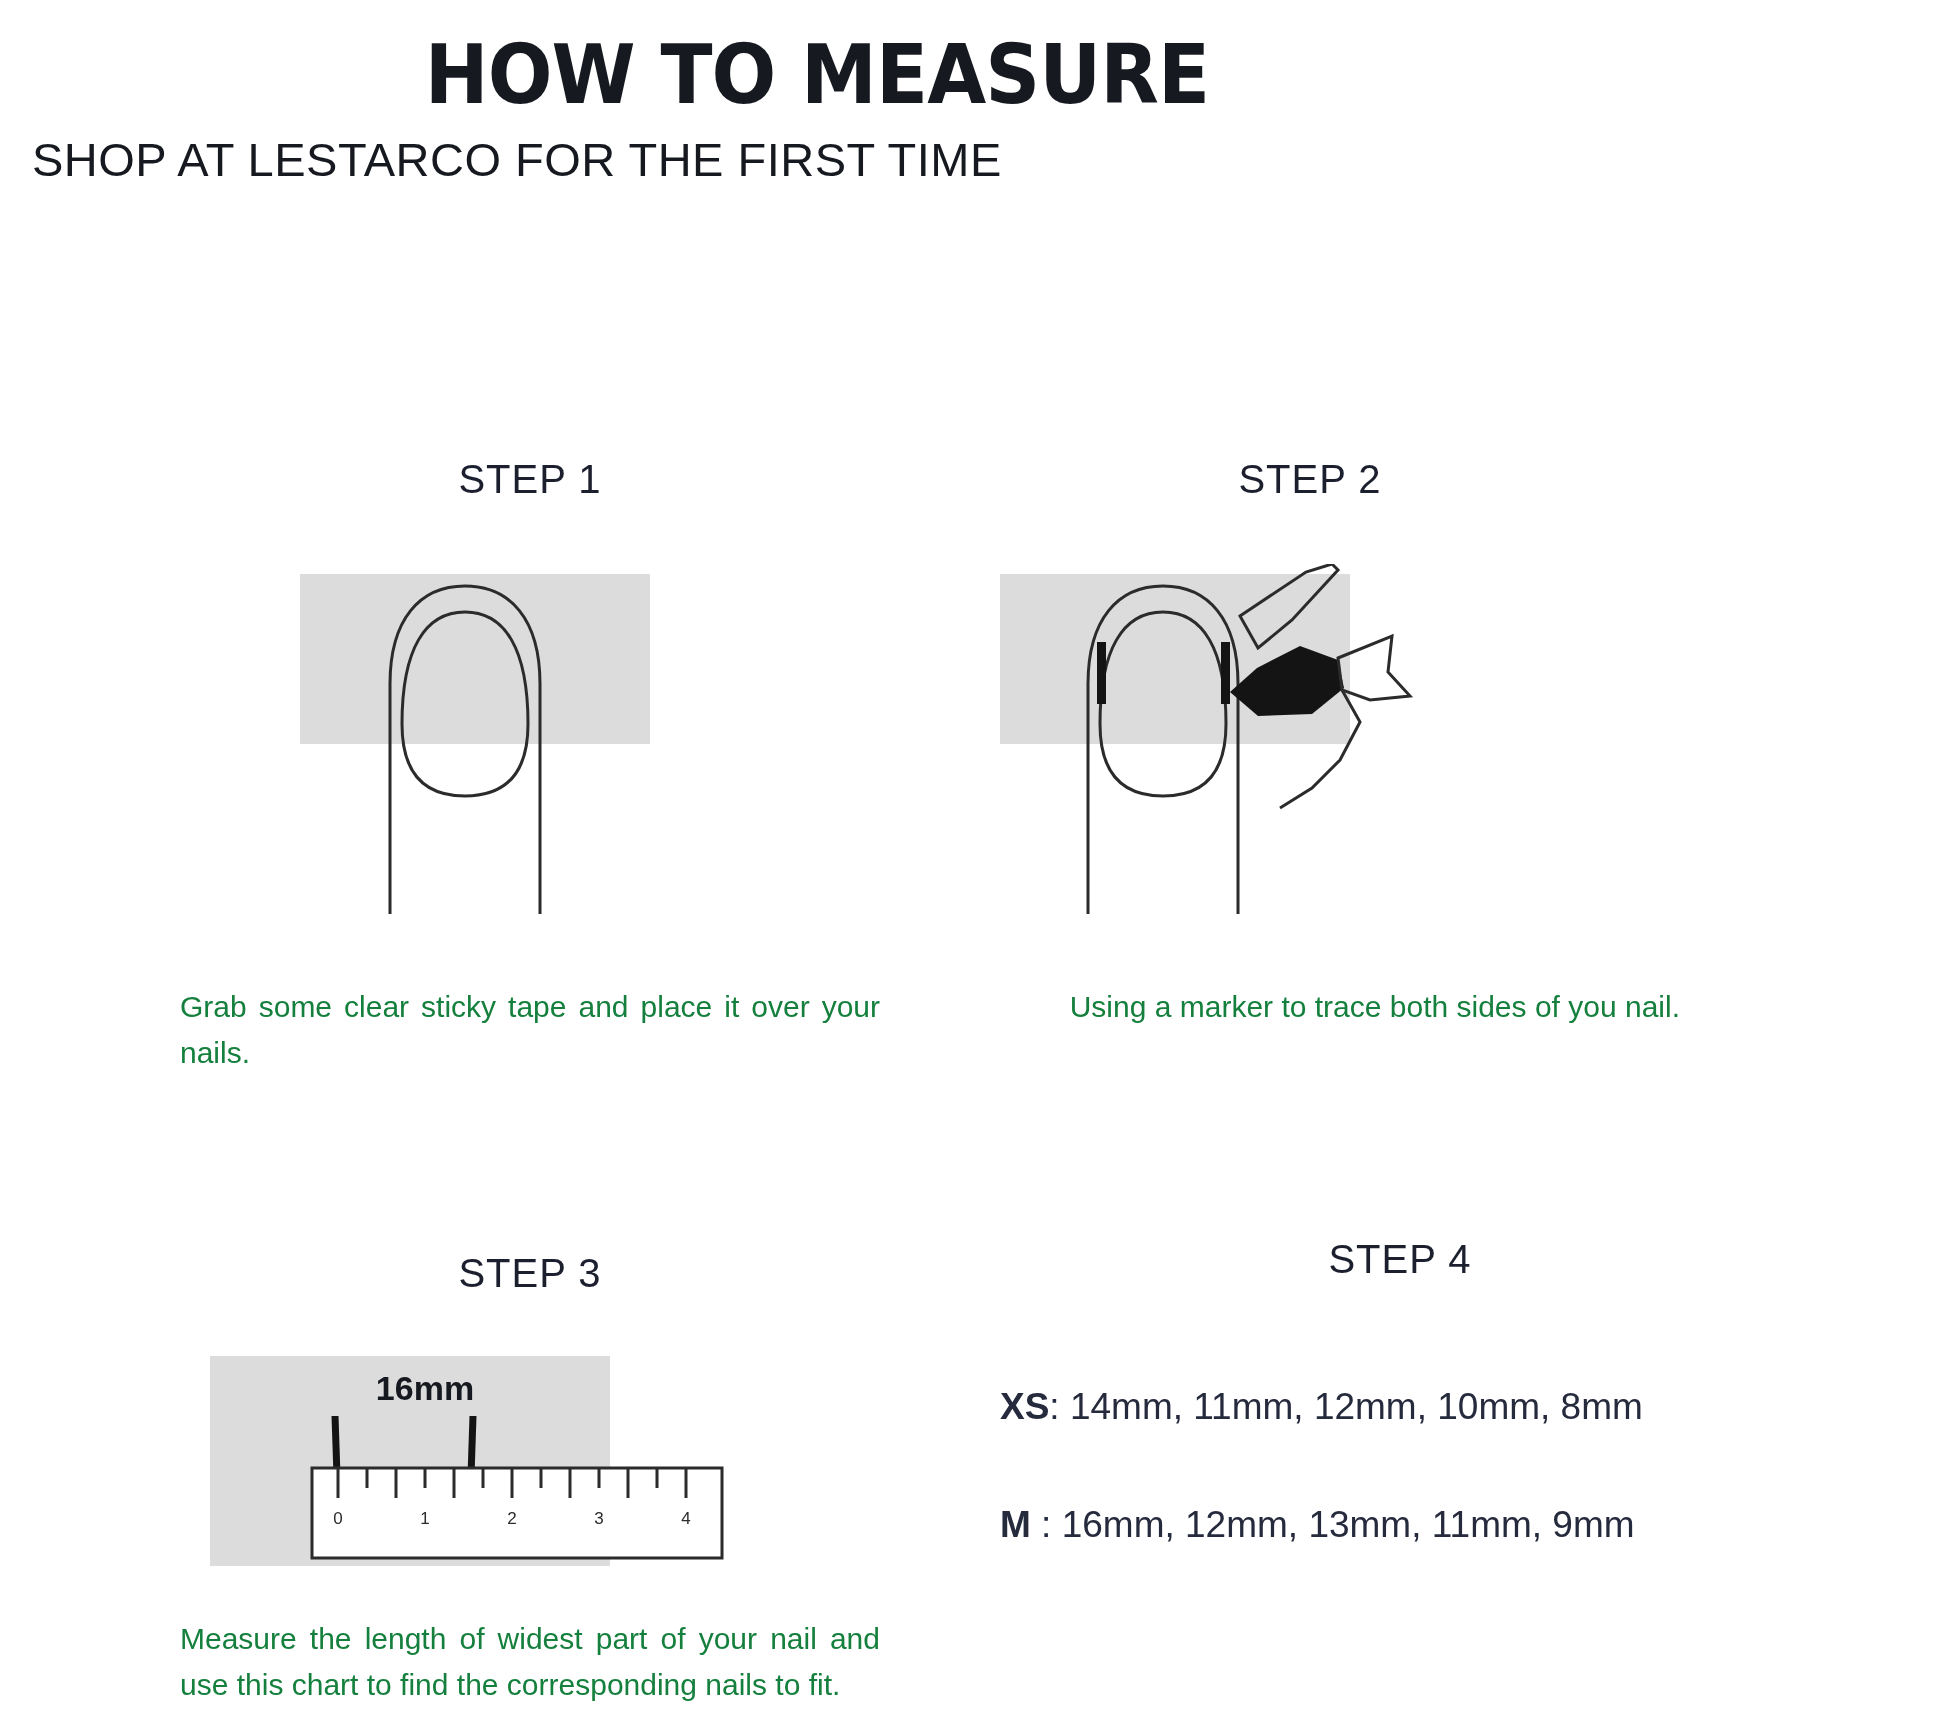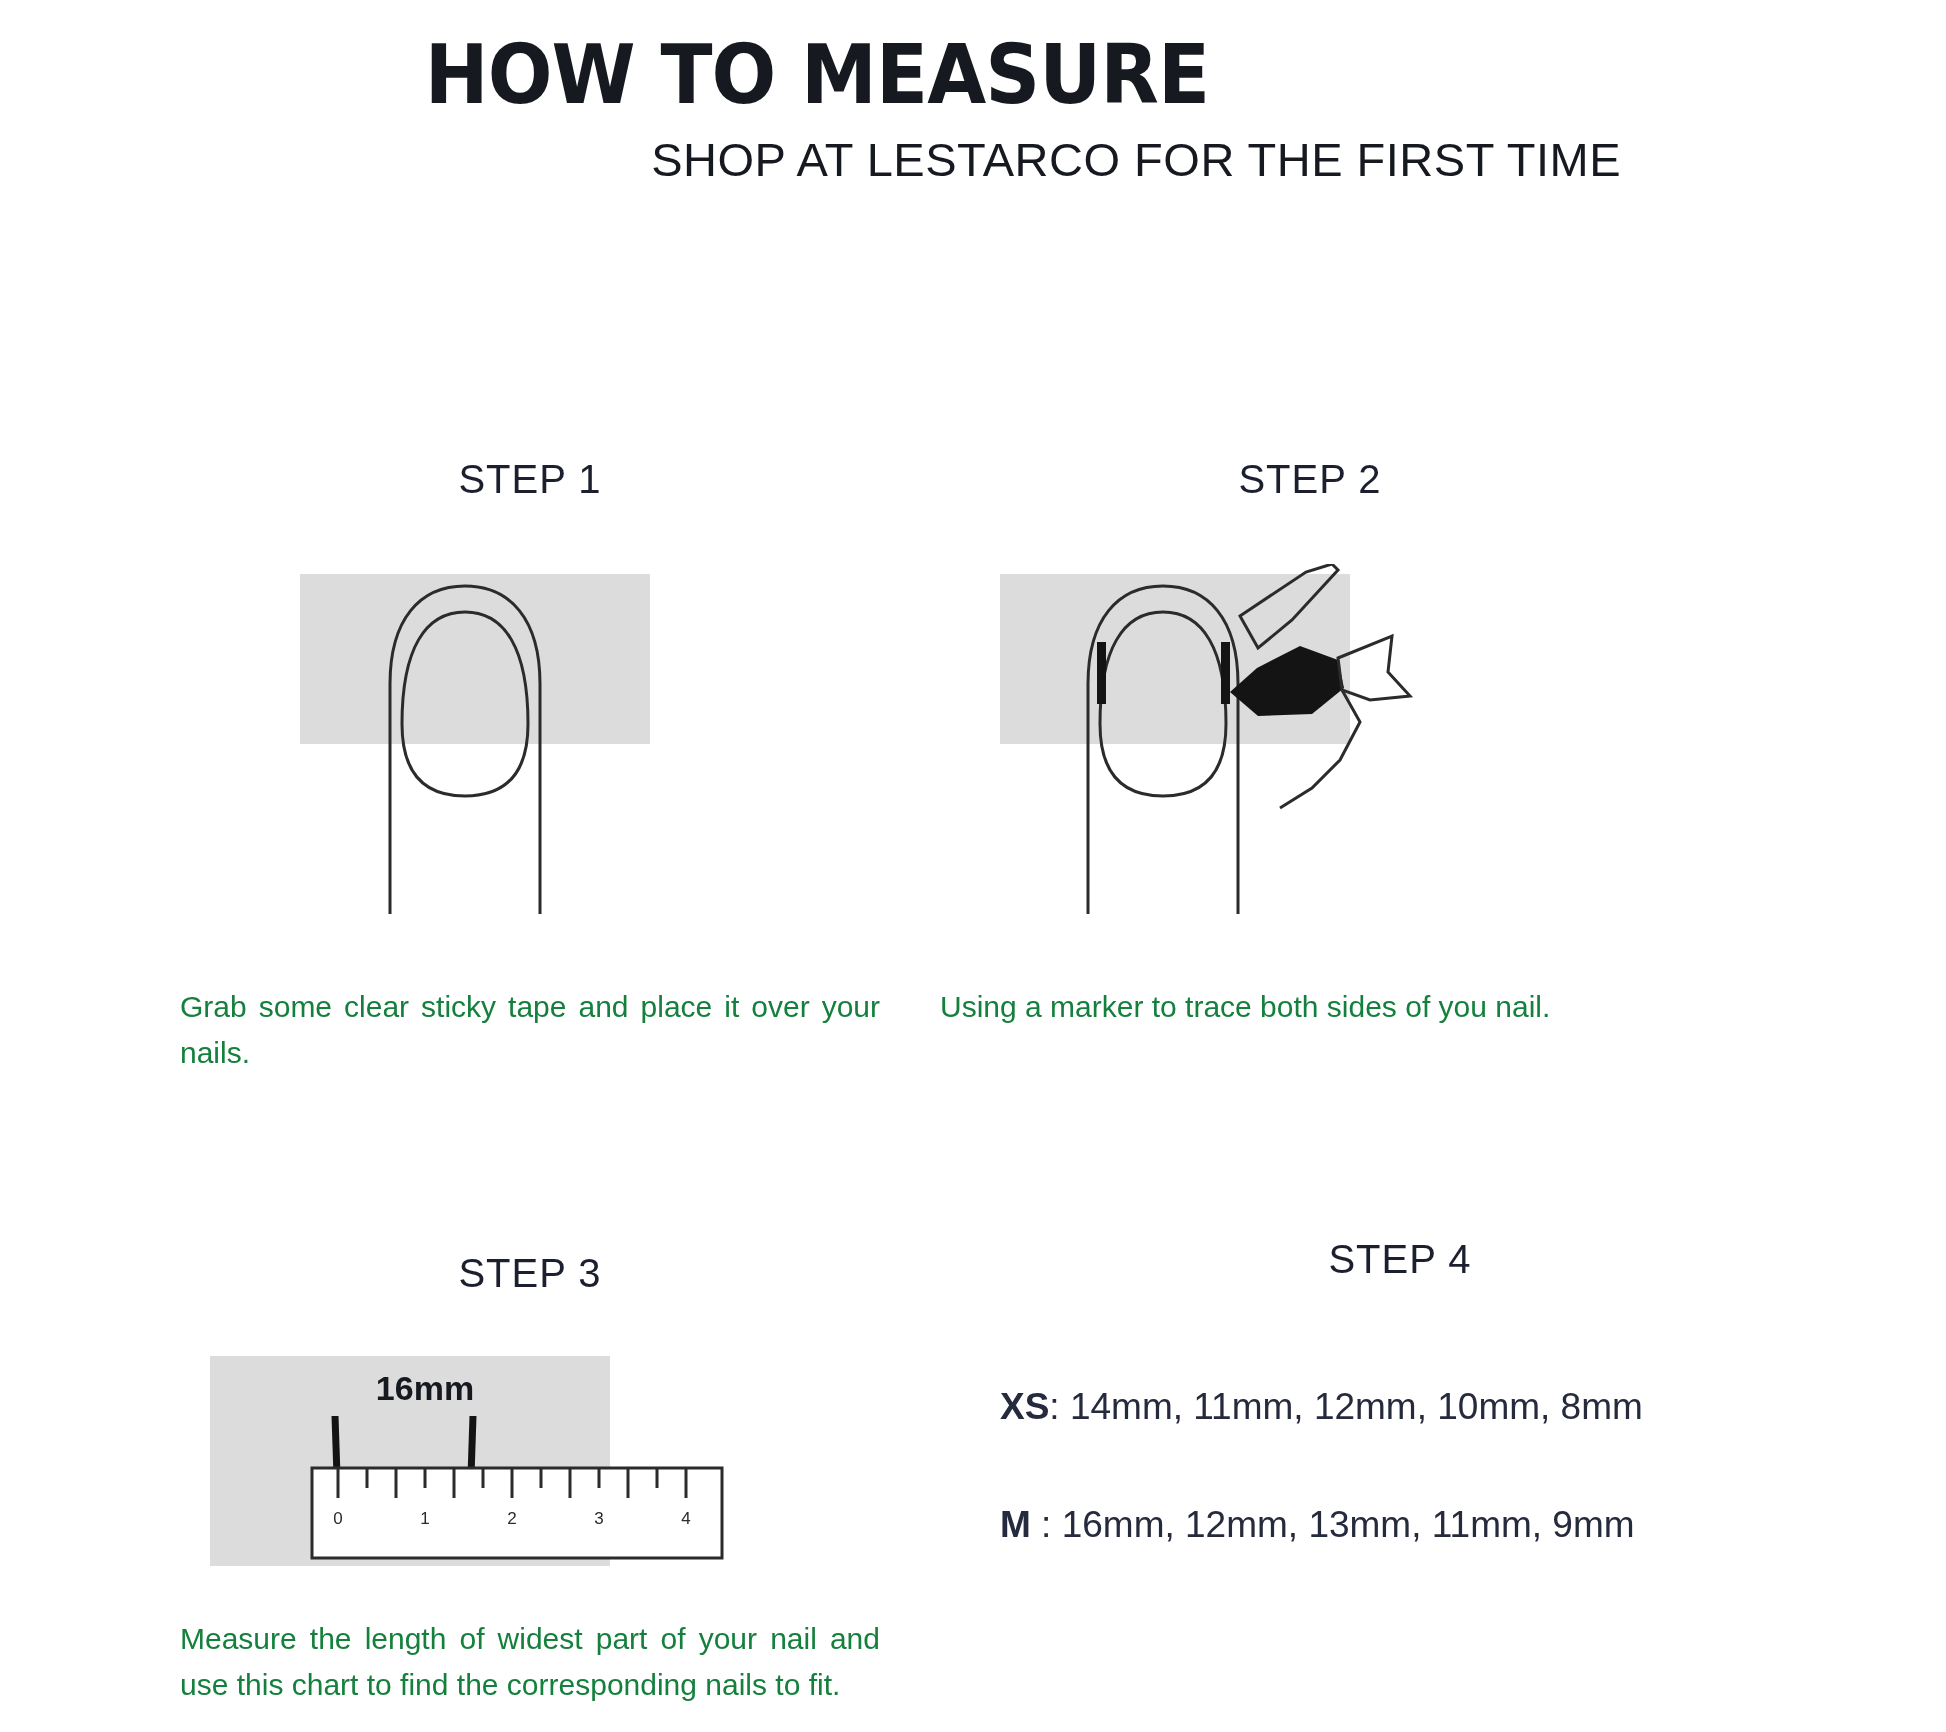--- a/index.html
+++ b/index.html
@@ -27,26 +27,27 @@
     font-weight: 700;
     font-size: 82px;
     letter-spacing: -1px;
     color: #16191f;
     margin: 0;
     padding-top: 32px;
     line-height: 1.05;
     transform: scaleX(0.93);
   }
   .subtitle {
-    text-align: right;
+    text-align: left;
     font-size: 47px;
     color: #16191f;
     margin: 14px 13px 0 0;
     letter-spacing: 0.5px;
     font-weight: 400;
+    padding-left: 32px;
   }
   .grid {
     position: relative;
     margin-top: 34px;
   }
   .step-label {
     text-align: center;
     font-size: 40px;
     letter-spacing: 1px;
     color: #1b1f2e;
@@ -54,21 +55,21 @@
   }
   .caption {
     font-size: 30px;
     line-height: 1.52;
     color: #15803d;
   }
   .caption.justify {
     text-align: justify;
   }
   .caption.center {
-    text-align: left;
+    text-align: right;
   }
 
   
   #step1 { position: absolute; left: 180px; top: 236px; width: 700px; }
   #step1 .art { position: relative; height: 420px; margin-top: 62px; }
   #step2 { position: absolute; left: 940px; top: 236px; width: 740px; }
   #step2 .art { position: relative; height: 420px; margin-top: 62px; }
   #step3 { position: absolute; left: 180px; top: 1030px; width: 700px; }
   #step3 .art { position: relative; height: 268px; margin-top: 52px; text-align: center; }
   #step4 { position: absolute; left: 1000px; top: 1016px; width: 800px; }

